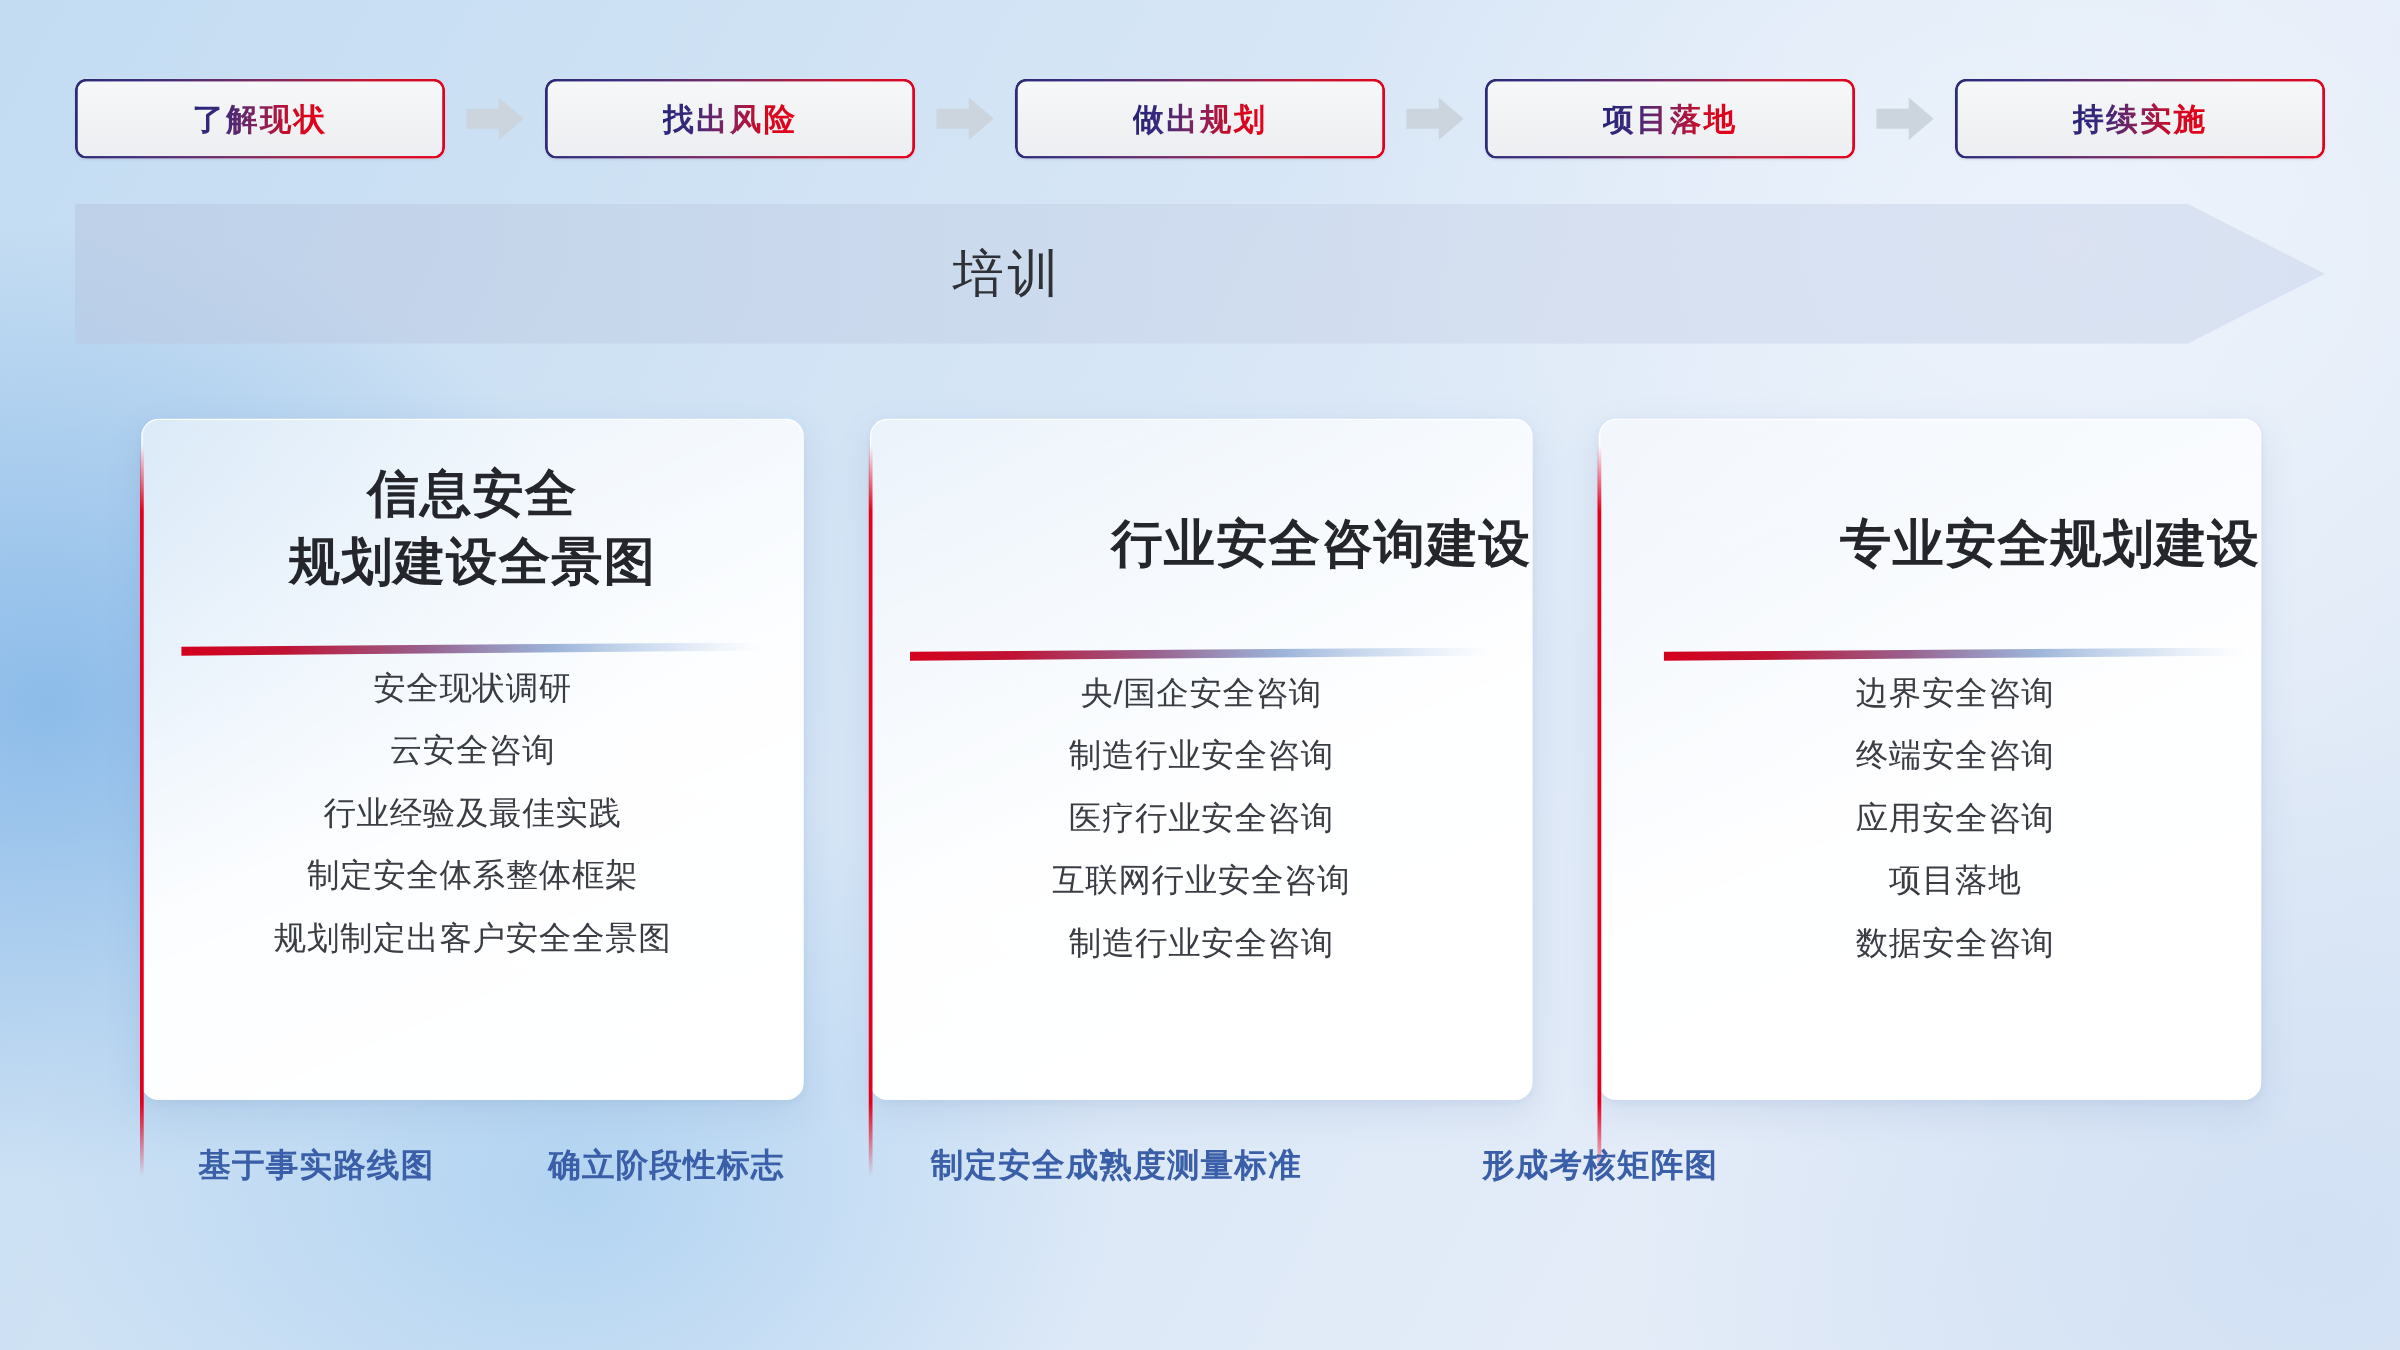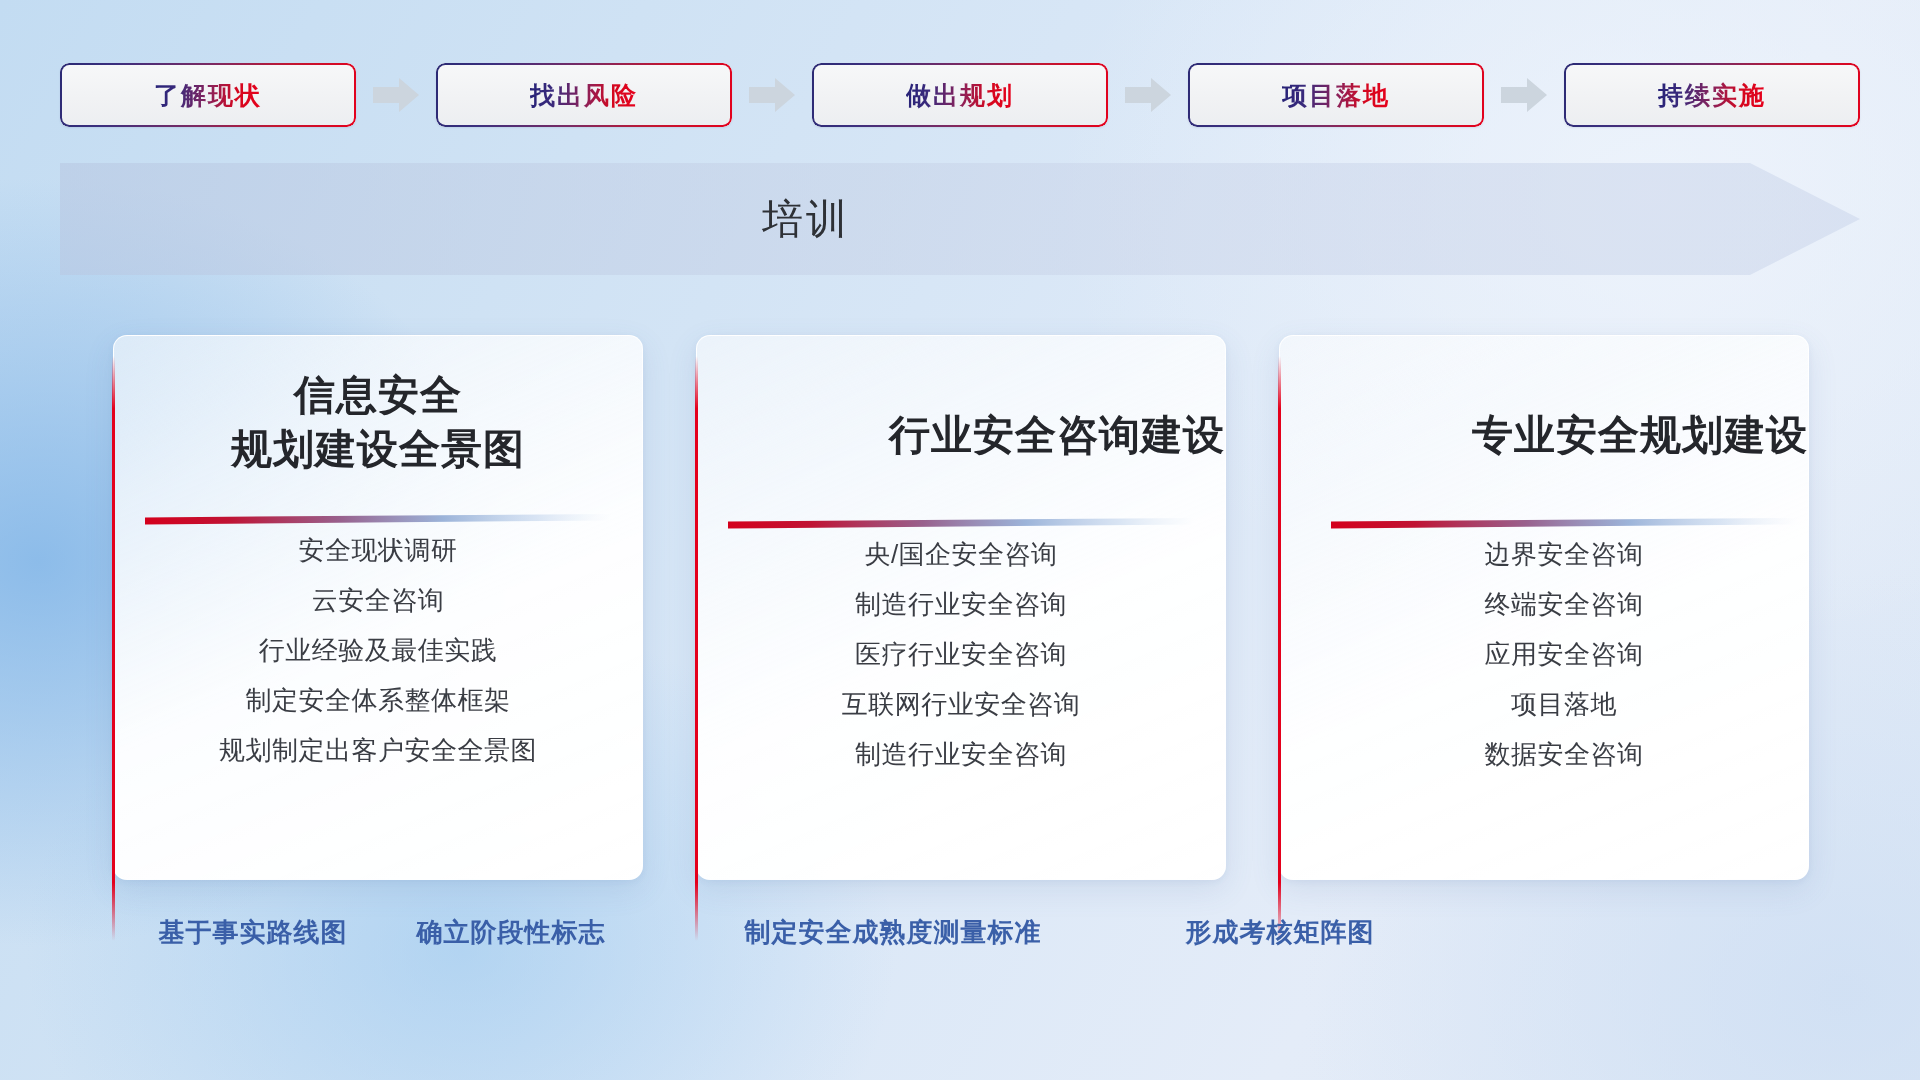--- a/index.html
+++ b/index.html
@@ -276,18 +276,18 @@
         <li>应用安全咨询</li>
         <li>项目落地</li>
         <li>数据安全咨询</li>
       </ul>
     </div>
 
   </div>
 
   <div id="bottom">
     <div class="bottom-label" id="bl-0" style="left: 113px; width: 280px;">基于事实路线图</div>
-    <div class="bottom-label" id="bl-1" style="left: 371px; width: 280px;">确立阶段性标志</div>
+    <div class="bottom-label" id="bl-1" style="left: 393px; width: 280px;">确立阶段性标志</div>
     <div class="bottom-label" id="bl-2" style="left: 673px; width: 440px;">制定安全成熟度测量标准</div>
     <div class="bottom-label" id="bl-3" style="left: 1140px; width: 280px;">形成考核矩阵图</div>
   </div>
 
 </div>
 
 </body></html>

